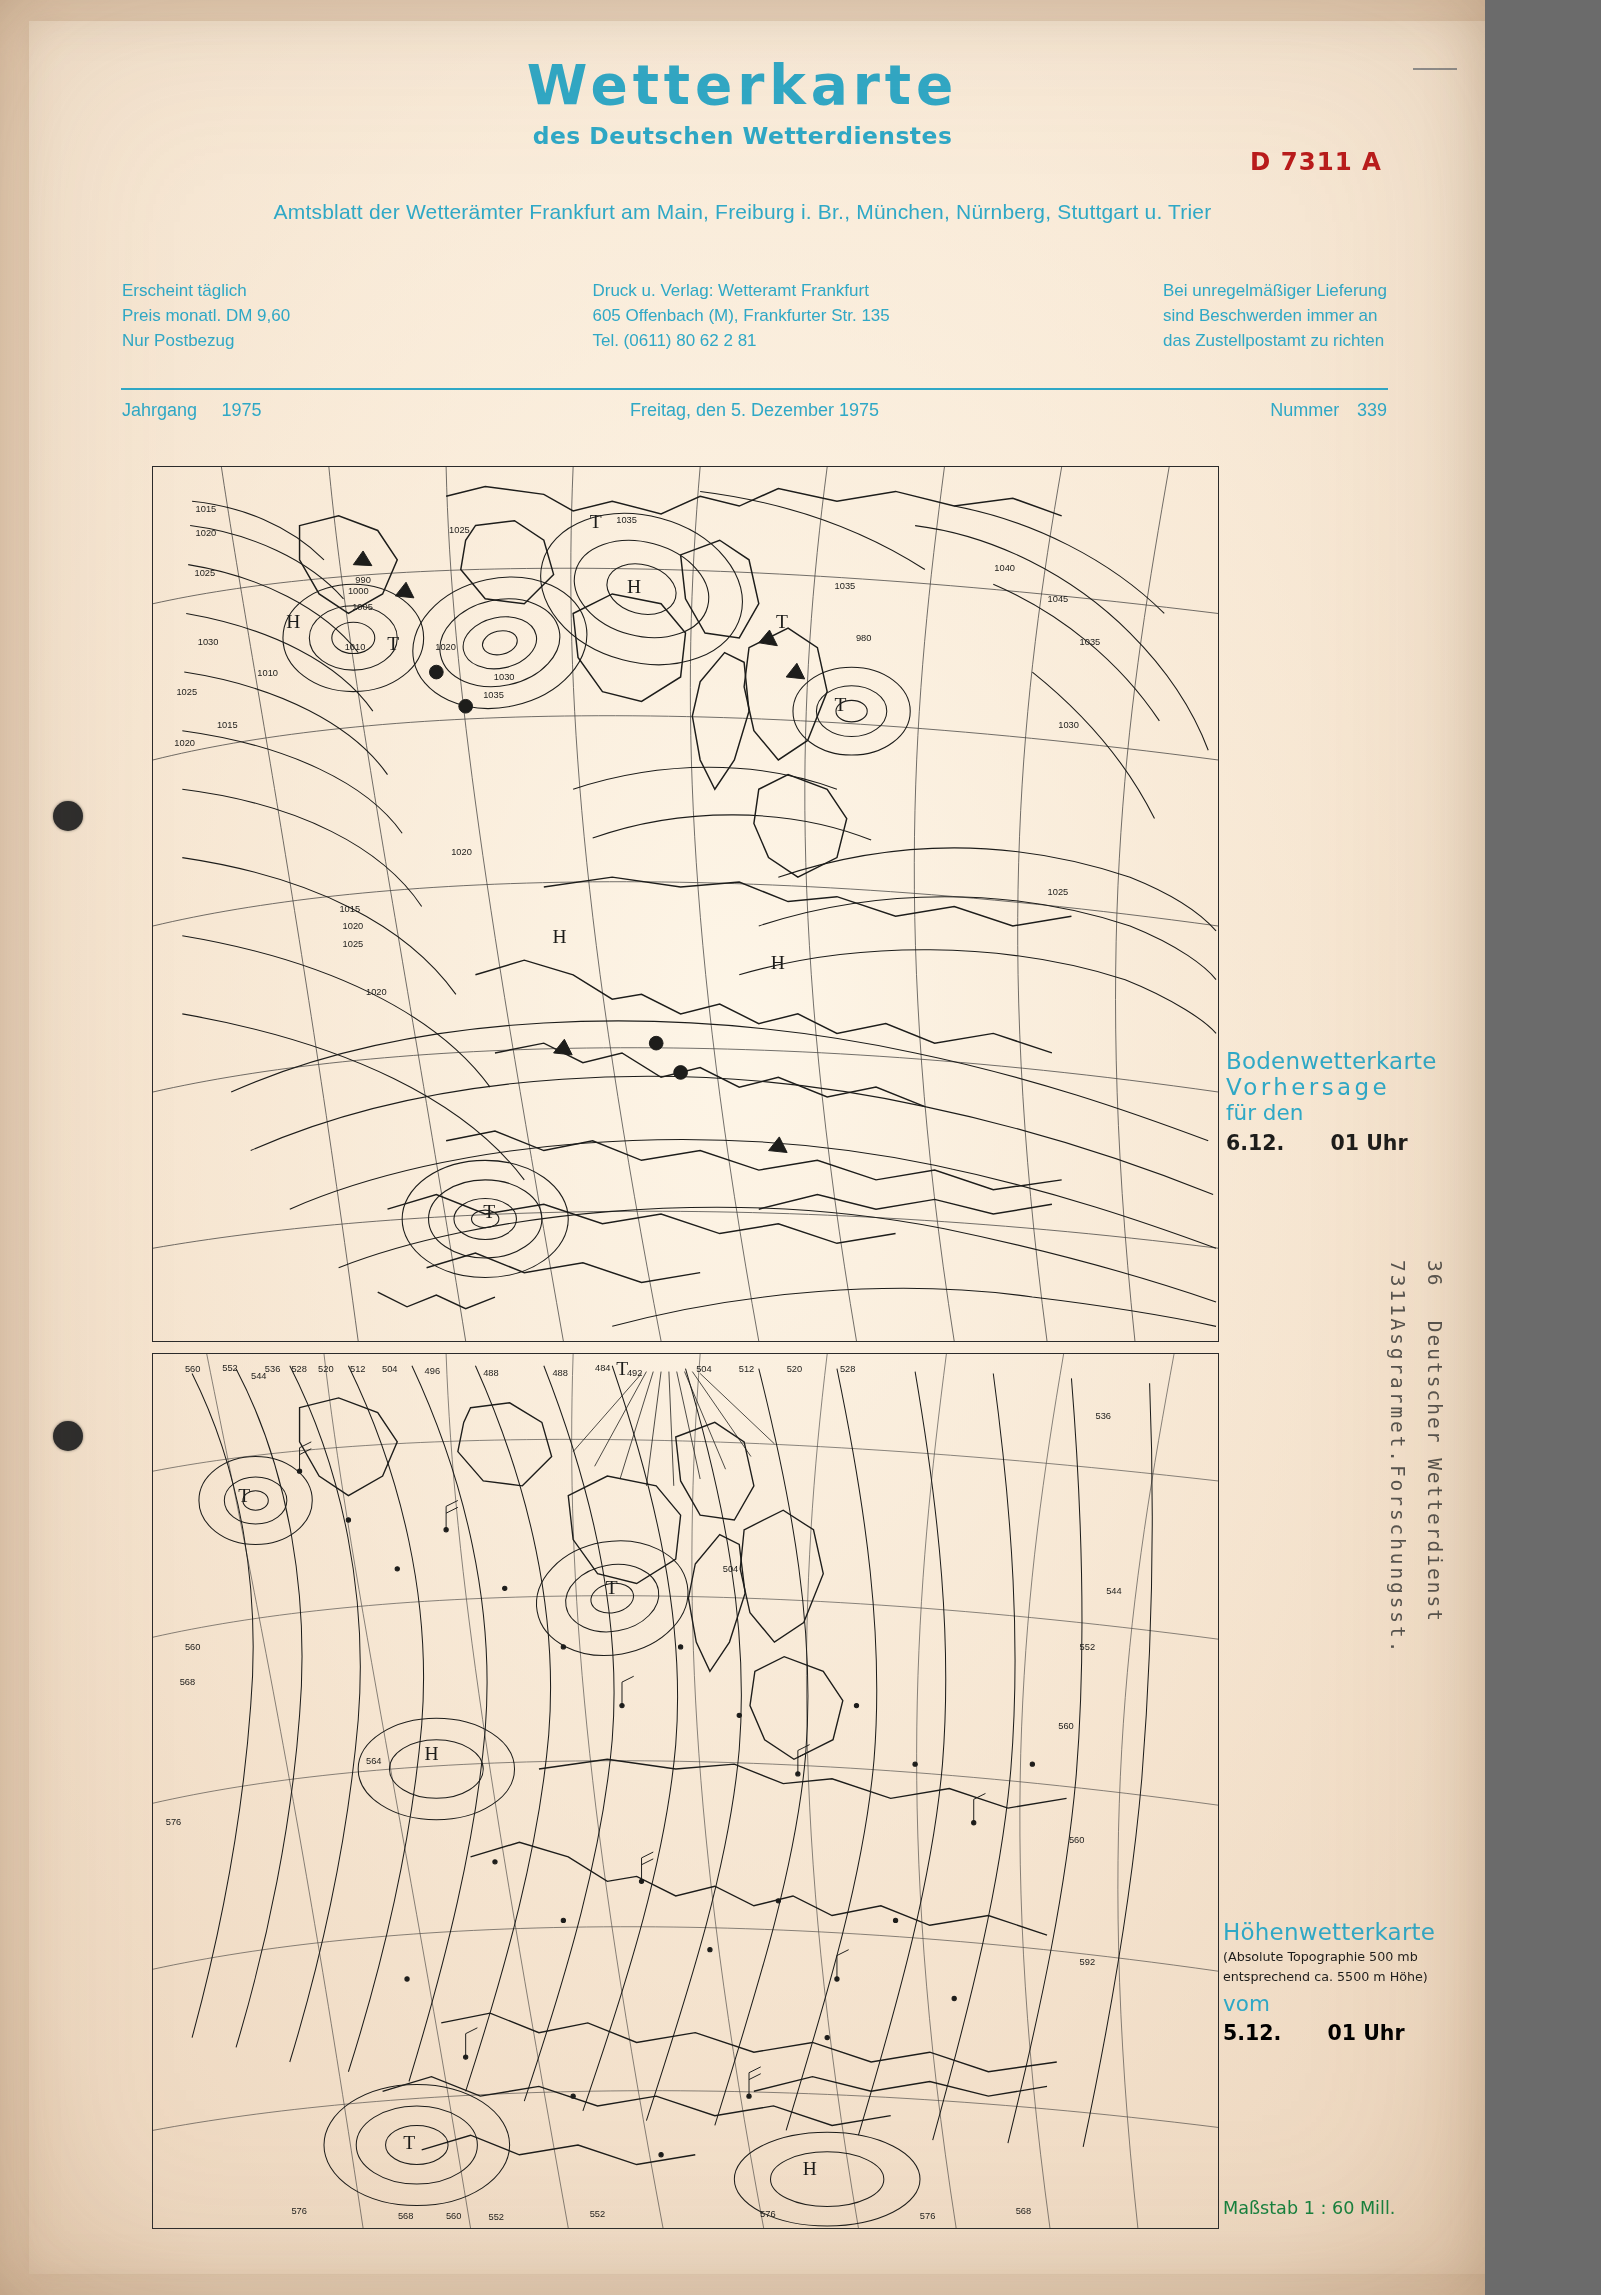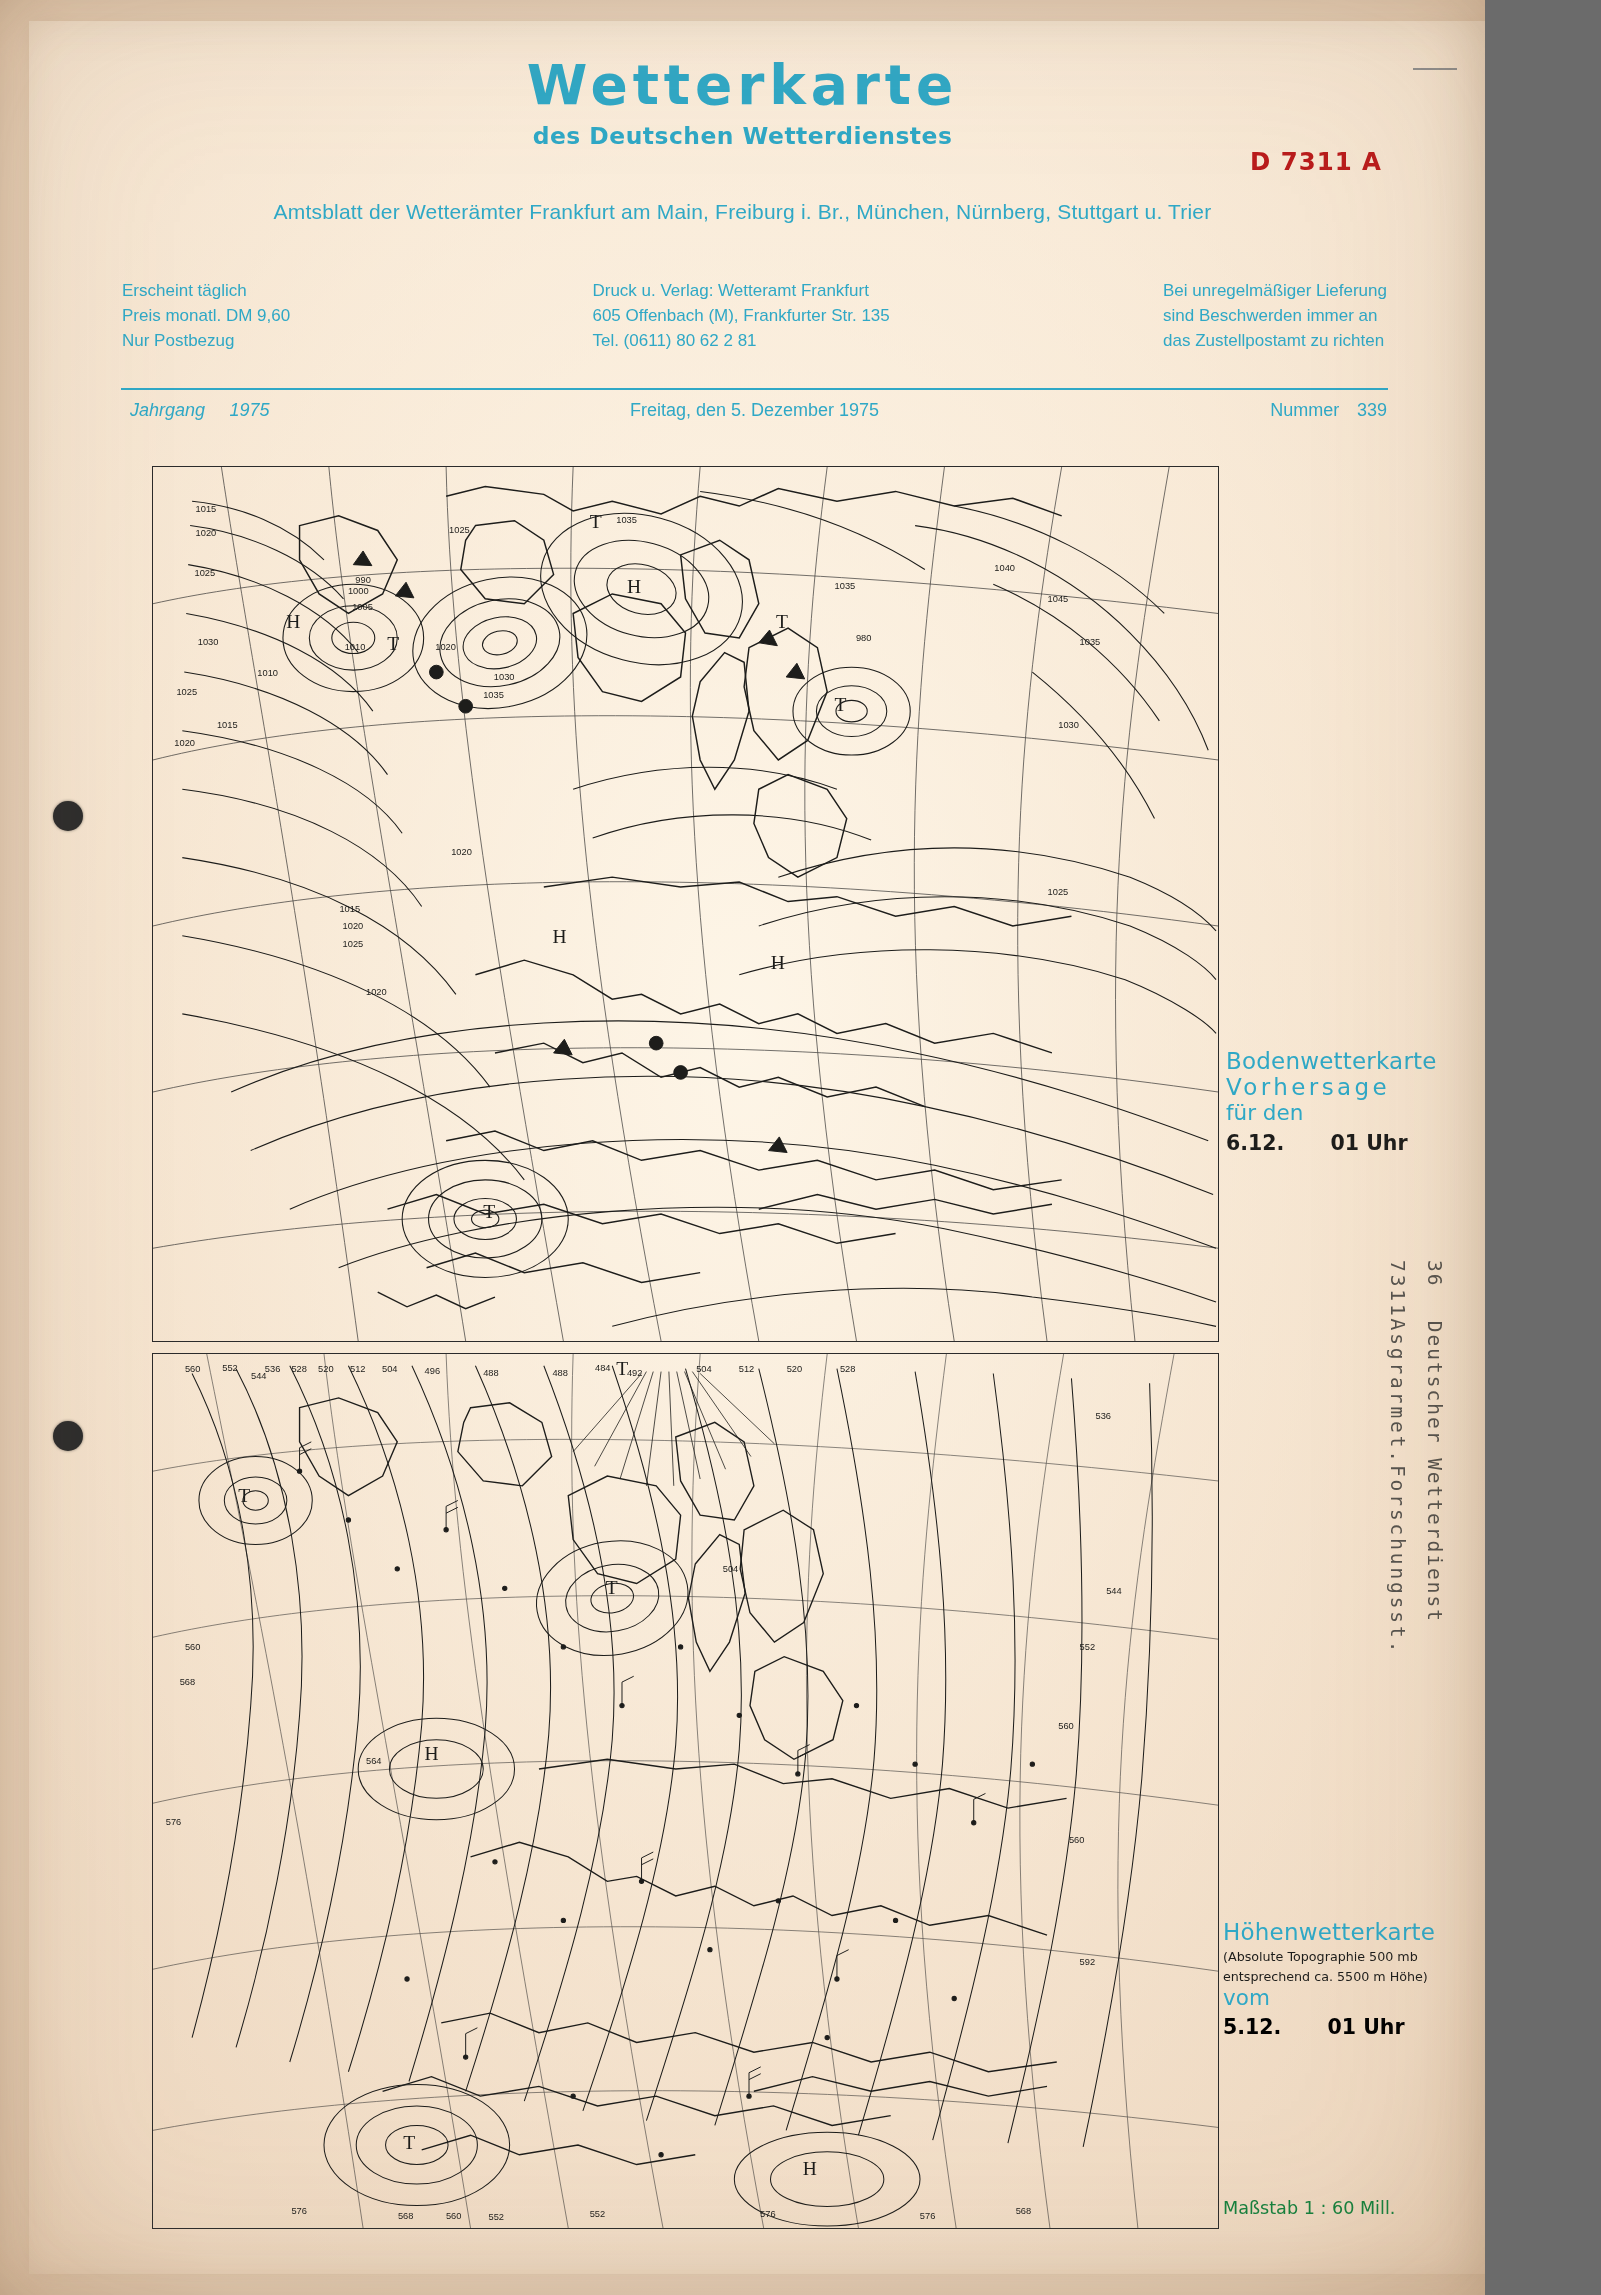--- a/index.html
+++ b/index.html
@@ -108,21 +108,21 @@
   }
   .issue-row {
     position: absolute;
     top: 400px;
     left: 122px;
     right: 98px;
     height: 29px;
     color: #2fa8c6;
     font-size: 18px;
   }
-  .issue-left { position: absolute; left: 8px; top: 0; font-style: italic; }
+  .issue-left { position: absolute; left: 0; top: 0; }
   .issue-left .year { margin-left: 19.5px; font-weight: 400; }
   .issue-center { position: absolute; left: 50%; transform: translateX(-50%); top: 0; }
   .issue-right { position: absolute; right: 0; top: 0; }
   .issue-right .num { margin-left: 12.7px; }
 
   
   .map-frame {
     position: absolute;
     border: 1.5px solid #2b2b2b;
     background: transparent;
@@ -142,21 +142,21 @@
   .cap-surface { left: 1226px; top: 1048px; width: 293px; }
   .cap-surface .l1 { font-size: 23px; font-weight: 400; letter-spacing: 0.2px; }
   .cap-surface .l2 { font-size: 23px; letter-spacing: 3.4px; }
   .cap-surface .l3 { font-size: 21.5px; }
   .cap-surface .dateline { margin-top: 5.9px; font-size: 20.5px; color: #1d1d1b; font-weight: 700;}
   .cap-surface .dateline .time { margin-left: 39px; color: #1d1d1b; }
 
   .cap-upper { left: 1223px; top: 1919px; width: 303px; }
   .cap-upper .l1 { font-size: 23px; letter-spacing: 0.2px; }
   .cap-upper .sub { font-size: 12.7px; color: #1d1d1b; line-height: 1.35; margin-top: 2.9px; }
-  .cap-upper .l3 { font-size: 21.5px; margin-top: 0; }
+  .cap-upper .l3 { font-size: 21.5px; margin-top: 6px; }
   .cap-upper .dateline { margin-top: 4.9px; font-size: 20.5px; color: #000000; font-weight: 700; }
   .cap-upper .dateline .time { margin-left: 39px; }
   .scale-note {
     position: absolute;
     left: 1223px;
     top: 2198px;
     font-size: 17.6px;
     color: #15803d;
     font-family: "DejaVu Sans", sans-serif;
   }

